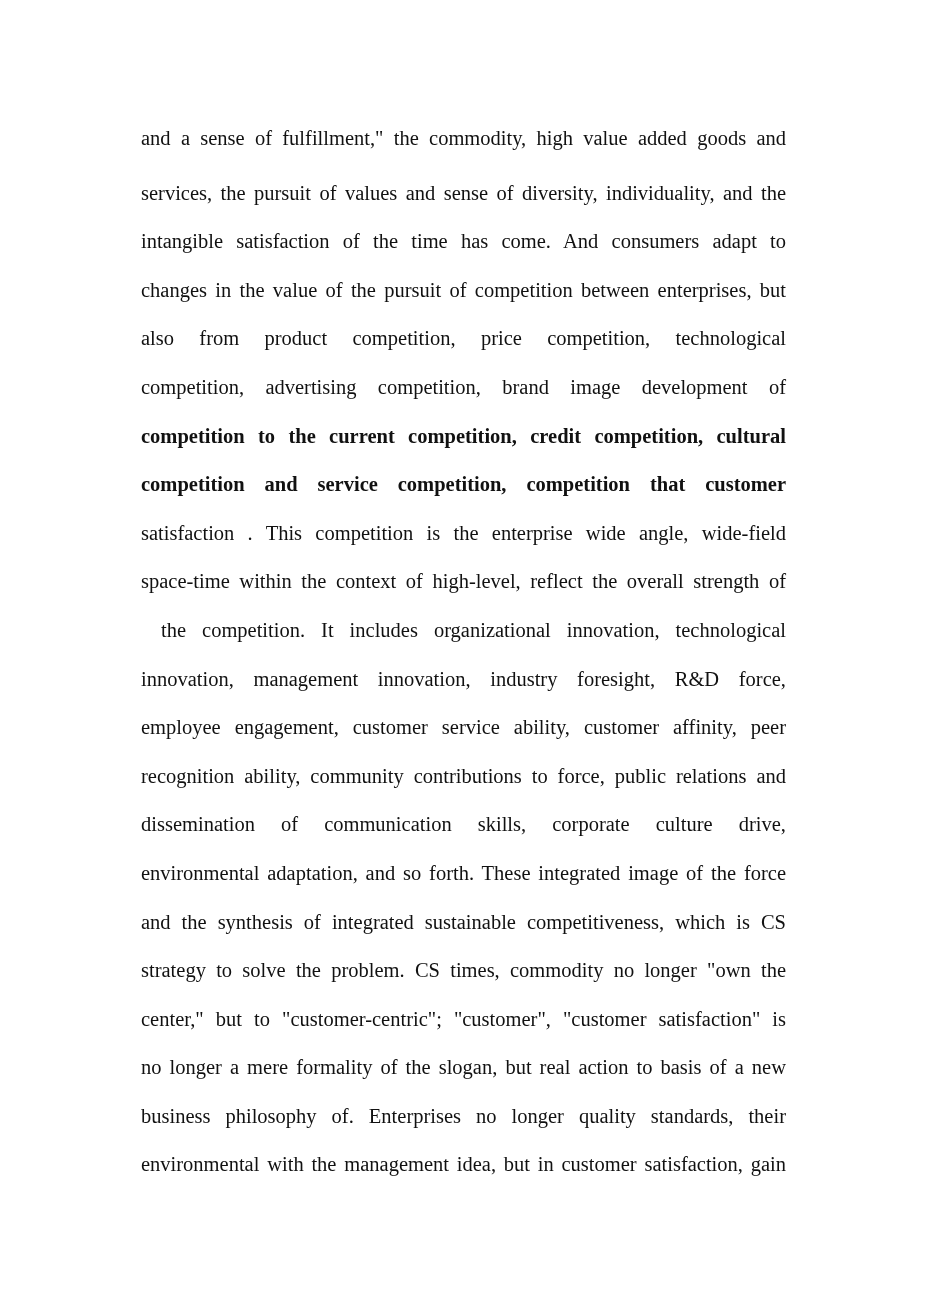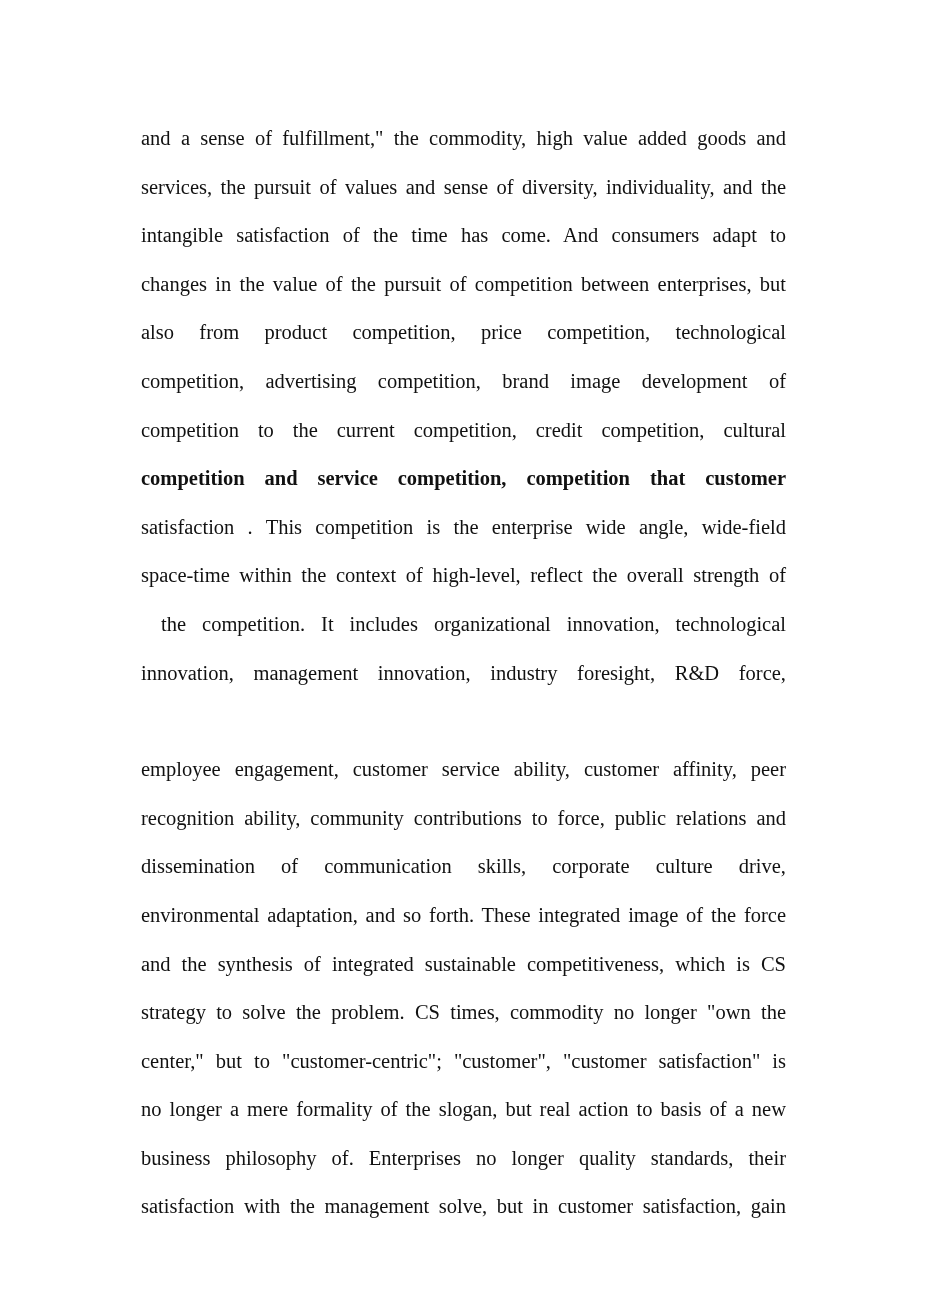--- a/index.html
+++ b/index.html
@@ -22,35 +22,35 @@
     text-align-last: justify;
     overflow: visible;
   }
 </style>
 </head>
 <body>
 
 <div class="page">
   <div class="text-block">
     <div class="line" style="white-space: normal;">and a sense of fulfillment," the commodity, high value added goods and</div>
-    <div class="line" style="white-space: normal;">services, the pursuit of values and sense of diversity, individuality, and the</div>
+    <div class="line" style="white-space: normal; margin-top: 6px;">services, the pursuit of values and sense of diversity, individuality, and the</div>
     <div class="line" style="white-space: normal;">intangible satisfaction of the time has come. And consumers adapt to</div>
     <div class="line" style="white-space: normal;">changes in the value of the pursuit of competition between enterprises, but</div>
     <div class="line" style="white-space: normal;">also from product competition, price competition, technological</div>
     <div class="line" style="white-space: normal;">competition, advertising competition, brand image development of</div>
-    <div class="line" style="white-space: normal;">competition to the current competition, credit competition, cultural</div>
+    <div class="line" style="white-space: normal; font-weight: bold;">competition to the current competition, credit competition, cultural</div>
     <div class="line" style="white-space: normal; font-weight: bold;">competition and service competition, competition that customer</div>
     <div class="line" style="white-space: normal;">satisfaction . This competition is the enterprise wide angle, wide-field</div>
     <div class="line" style="white-space: normal;">space-time within the context of high-level, reflect the overall strength of</div>
     <div class="line" style="white-space: normal; margin-left: 20px;">the competition. It includes organizational innovation, technological</div>
     <div class="line" style="white-space: normal;">innovation, management innovation, industry foresight, R&amp;D force,</div>
-    <div class="line" style="white-space: normal; margin-top: 48px;">employee engagement, customer service ability, customer affinity, peer</div>
+    <div class="line" style="white-space: normal;">employee engagement, customer service ability, customer affinity, peer</div>
     <div class="line" style="white-space: normal;">recognition ability, community contributions to force, public relations and</div>
     <div class="line" style="white-space: normal;">dissemination of communication skills, corporate culture drive,</div>
     <div class="line" style="white-space: normal;">environmental adaptation, and so forth. These integrated image of the force</div>
     <div class="line" style="white-space: normal;">and the synthesis of integrated sustainable competitiveness, which is CS</div>
     <div class="line" style="white-space: normal;">strategy to solve the problem. CS times, commodity no longer "own the</div>
     <div class="line" style="white-space: normal;">center," but to "customer-centric"; "customer", "customer satisfaction" is</div>
     <div class="line" style="white-space: normal;">no longer a mere formality of the slogan, but real action to basis of a new</div>
     <div class="line" style="white-space: normal;">business philosophy of. Enterprises no longer quality standards, their</div>
-    <div class="line" style="white-space: normal;">satisfaction with the management solve, but in customer satisfaction, gain</div>
+    <div class="line" style="white-space: normal;">environmental with the management idea, but in customer satisfaction, gain</div>
   </div>
 </div>
 
 </body></html>

